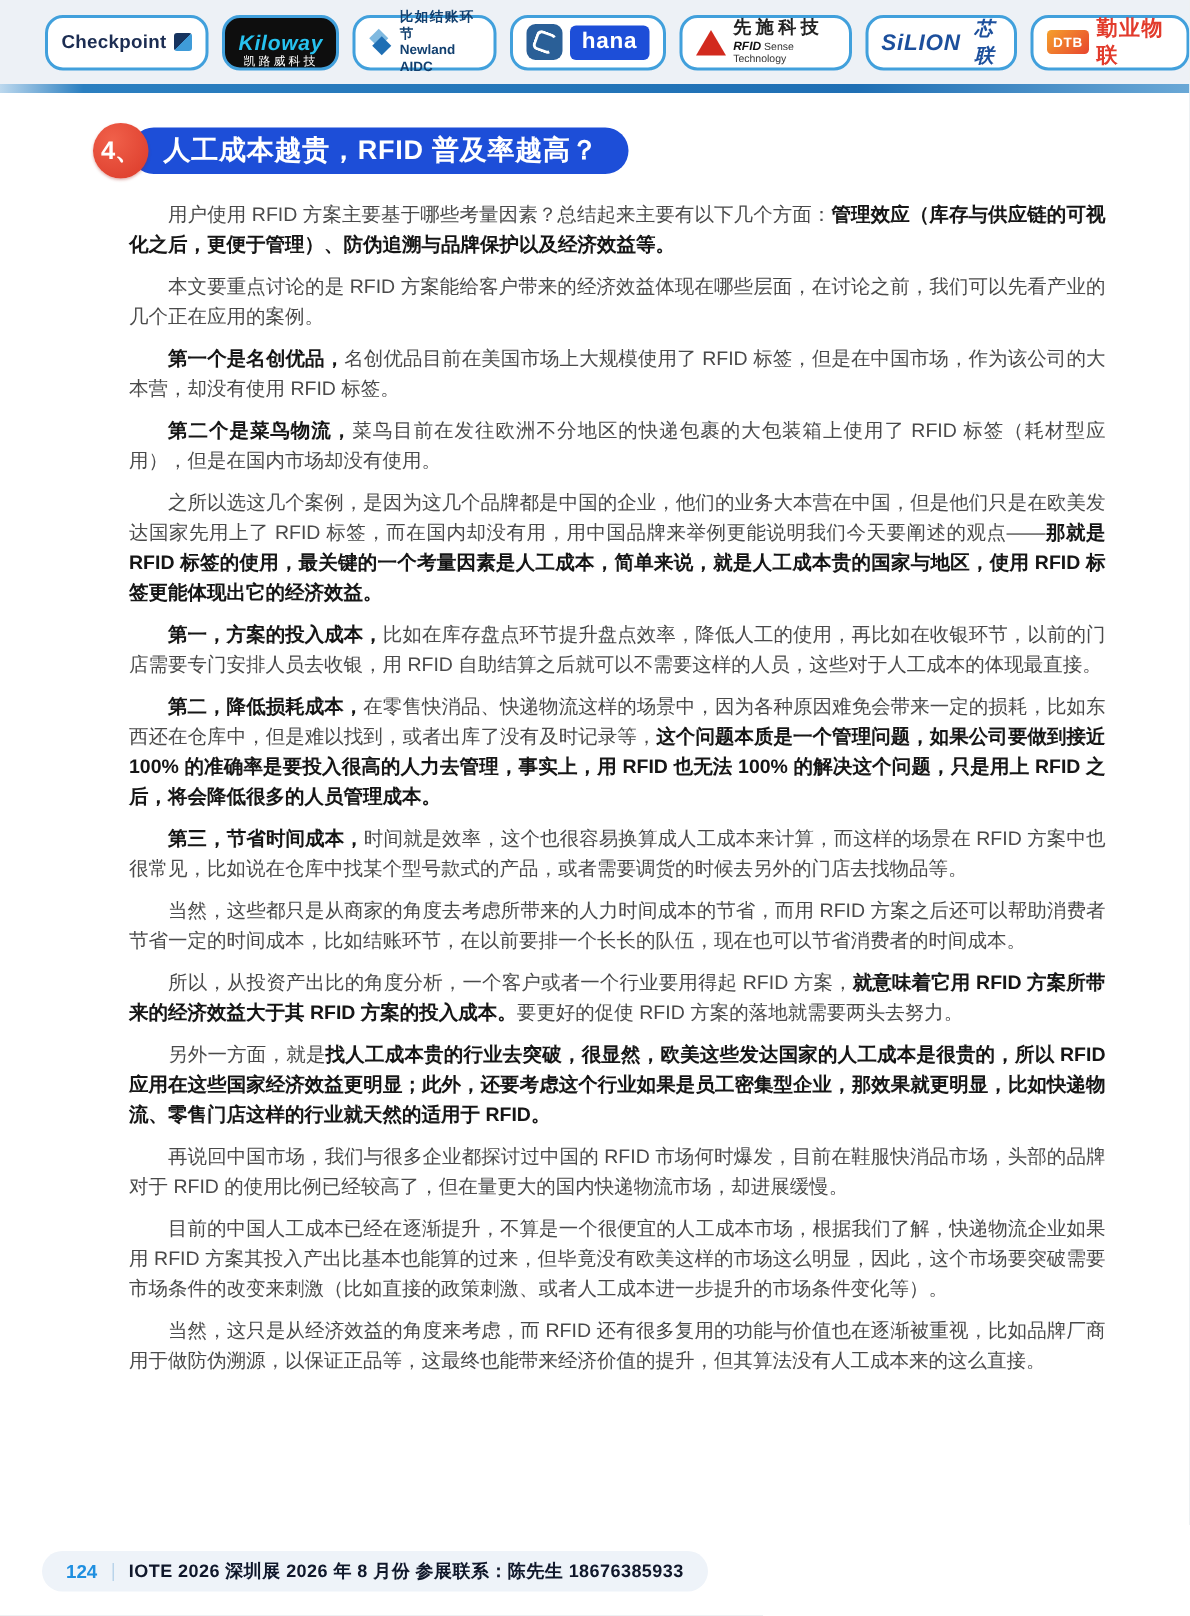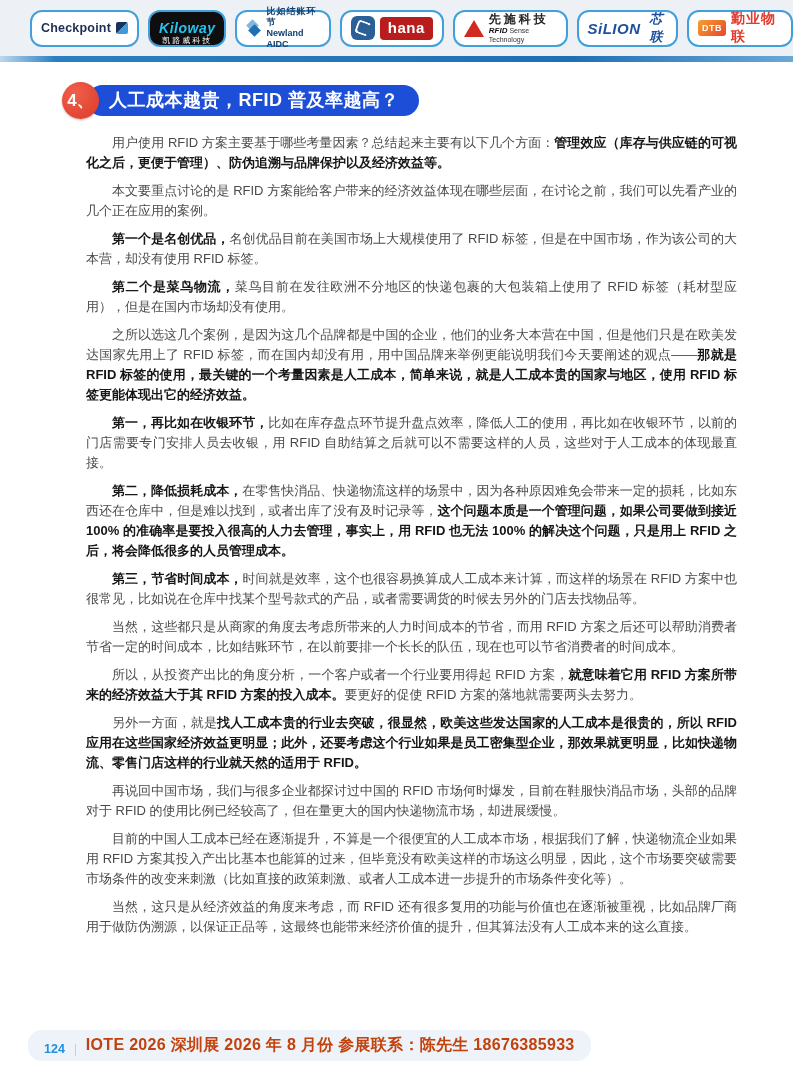--- a/index.html
+++ b/index.html
@@ -26,21 +26,21 @@
   .nl-diamond::before { content:""; position:absolute; left:2px; top:0; width:9px; height:9px;
     background:#7fb9e0; transform:rotate(45deg); }
   .nl-diamond::after { content:""; position:absolute; left:4px; top:5px; width:9px; height:9px;
     background:#1f6fb4; transform:rotate(45deg); }
   .nl-col { display:flex; flex-direction:column; line-height:1.2; }
   .nl-l1 { font-size:9px; font-weight:700; color:#12406f; letter-spacing:1px; }
   .nl-l2 { font-size:9px; font-weight:700; color:#12406f; }
   .hana-icon { width:24px; height:24px; border-radius:6px; background:#2a5f97; position:relative; }
   .hana-icon::before { content:""; position:absolute; inset:5px; border:2px solid #fff; border-radius:4px;
     border-right-color:transparent; transform:rotate(20deg); }
-  .hana-box { background:#b91c1c; border-radius:4px; padding:2px 8px 3px; }
+  .hana-box { background:#1d4ed8; border-radius:4px; padding:2px 8px 3px; }
   .hana-text { color:#fff; font-size:15px; font-weight:700; letter-spacing:.5px; }
   .sense-tri { width:0; height:0; border-left:10px solid transparent; border-right:10px solid transparent;
     border-bottom:17px solid #d22a1e; position:relative; flex:0 0 auto; }
   .sense-col { display:flex; flex-direction:column; line-height:1.2; }
   .sense-l1 { font-size:12px; font-weight:700; color:#222; letter-spacing:3px; }
   .sense-l2 { font-size:7px; color:#333; }
   .sense-brand { font-weight:800; font-style:italic; font-size:8px; color:#111; }
   .silion-brand { font-size:15px; font-weight:900; font-style:italic; color:#1c4f9c; letter-spacing:.5px; }
   .silion-cn { font-size:13px; font-weight:800; font-style:italic; color:#1c4f9c; margin-left:4px; }
   .dtb-badge { background:linear-gradient(135deg,#f5a12c,#e8452f); color:#fff; font-size:9px; font-weight:800;
@@ -54,24 +54,24 @@
     z-index:2; margin-right:-12px; box-shadow:0 1px 2px rgba(160,30,20,.35); }
   .title-pill { background:#1d4ed8; color:#fff; font-size:18px; font-weight:700;
     height:31px; line-height:31px; border-radius:16px; padding:0 20px 0 22px; letter-spacing:.5px; }
   
   .article { margin:14px 56px 0 86px; font-size:13px; color:#4a4a4a; }
   .para { margin-top:8px; text-indent:2em; line-height:20px; text-align:justify; }
   .para:first-child { margin-top:4px; }
   .b { font-weight:700; color:#161616; }
   
   .footer { position:absolute; left:28px; bottom:16px; }
-  .footer-pill { display:flex; align-items:flex-end; gap:10px; background:#eef3f9; border-radius:14px; padding:5px 16px; }
+  .footer-pill { display:flex; align-items:center; gap:10px; background:#eef3f9; border-radius:14px; padding:5px 16px; }
   .page-num { color:#1f8fe0; font-weight:700; font-size:12.5px; }
   .footer-sep { width:1px; height:12px; background:#b9d4ea; }
-  .footer-text { color:#c2410c; font-size:16px; font-weight:700; letter-spacing:.3px; }
+  .footer-text { color:#0f172a; font-size:12px; font-weight:700; letter-spacing:.3px; }
 </style>
 </head>
 <body>
 
 <div class="page">
 
   <div class="header">
     <div class="pill">
       <span class="cp-text">Checkpoint</span>
       <span class="cp-icon"></span>
@@ -120,21 +120,21 @@
     <div class="title-badge">4、</div>
     <div class="title-pill">人工成本越贵，RFID 普及率越高？</div>
   </div>
 
   <div class="article">
       <p class="para"><span>用户使用 RFID 方案主要基于哪些考量因素？总结起来主要有以下几个方面：</span><span class="b">管理效应（库存与供应链的可视化之后，更便于管理）、防伪追溯与品牌保护以及经济效益等。</span></p>
       <p class="para"><span>本文要重点讨论的是 RFID 方案能给客户带来的经济效益体现在哪些层面，在讨论之前，我们可以先看产业的几个正在应用的案例。</span></p>
       <p class="para"><span class="b">第一个是名创优品，</span><span>名创优品目前在美国市场上大规模使用了 RFID 标签，但是在中国市场，作为该公司的大本营，却没有使用 RFID 标签。</span></p>
       <p class="para"><span class="b">第二个是菜鸟物流，</span><span>菜鸟目前在发往欧洲不分地区的快递包裹的大包装箱上使用了 RFID 标签（耗材型应用），但是在国内市场却没有使用。</span></p>
       <p class="para"><span>之所以选这几个案例，是因为这几个品牌都是中国的企业，他们的业务大本营在中国，但是他们只是在欧美发达国家先用上了 RFID 标签，而在国内却没有用，用中国品牌来举例更能说明我们今天要阐述的观点——</span><span class="b">那就是 RFID 标签的使用，最关键的一个考量因素是人工成本，简单来说，就是人工成本贵的国家与地区，使用 RFID 标签更能体现出它的经济效益。</span></p>
-      <p class="para"><span class="b">第一，再比如在收银环节，</span><span>比如在库存盘点环节提升盘点效率，降低人工的使用，再比如在收银环节，以前的门店需要专门安排人员去收银，用 RFID 自助结算之后就可以不需要这样的人员，这些对于人工成本的体现最直接。</span></p>
+      <p class="para"><span class="b">第一，方案的投入成本，</span><span>比如在库存盘点环节提升盘点效率，降低人工的使用，再比如在收银环节，以前的门店需要专门安排人员去收银，用 RFID 自助结算之后就可以不需要这样的人员，这些对于人工成本的体现最直接。</span></p>
       <p class="para"><span class="b">第二，降低损耗成本，</span><span>在零售快消品、快递物流这样的场景中，因为各种原因难免会带来一定的损耗，比如东西还在仓库中，但是难以找到，或者出库了没有及时记录等，</span><span class="b">这个问题本质是一个管理问题，如果公司要做到接近 100% 的准确率是要投入很高的人力去管理，事实上，用 RFID 也无法 100% 的解决这个问题，只是用上 RFID 之后，将会降低很多的人员管理成本。</span></p>
       <p class="para"><span class="b">第三，节省时间成本，</span><span>时间就是效率，这个也很容易换算成人工成本来计算，而这样的场景在 RFID 方案中也很常见，比如说在仓库中找某个型号款式的产品，或者需要调货的时候去另外的门店去找物品等。</span></p>
       <p class="para"><span>当然，这些都只是从商家的角度去考虑所带来的人力时间成本的节省，而用 RFID 方案之后还可以帮助消费者节省一定的时间成本，比如结账环节，在以前要排一个长长的队伍，现在也可以节省消费者的时间成本。</span></p>
       <p class="para"><span>所以，从投资产出比的角度分析，一个客户或者一个行业要用得起 RFID 方案，</span><span class="b">就意味着它用 RFID 方案所带来的经济效益大于其 RFID 方案的投入成本。</span><span>要更好的促使 RFID 方案的落地就需要两头去努力。</span></p>
       <p class="para"><span>另外一方面，就是</span><span class="b">找人工成本贵的行业去突破，很显然，欧美这些发达国家的人工成本是很贵的，所以 RFID 应用在这些国家经济效益更明显；此外，还要考虑这个行业如果是员工密集型企业，那效果就更明显，比如快递物流、零售门店这样的行业就天然的适用于 RFID。</span></p>
       <p class="para"><span>再说回中国市场，我们与很多企业都探讨过中国的 RFID 市场何时爆发，目前在鞋服快消品市场，头部的品牌对于 RFID 的使用比例已经较高了，但在量更大的国内快递物流市场，却进展缓慢。</span></p>
       <p class="para"><span>目前的中国人工成本已经在逐渐提升，不算是一个很便宜的人工成本市场，根据我们了解，快递物流企业如果用 RFID 方案其投入产出比基本也能算的过来，但毕竟没有欧美这样的市场这么明显，因此，这个市场要突破需要市场条件的改变来刺激（比如直接的政策刺激、或者人工成本进一步提升的市场条件变化等）。</span></p>
       <p class="para"><span>当然，这只是从经济效益的角度来考虑，而 RFID 还有很多复用的功能与价值也在逐渐被重视，比如品牌厂商用于做防伪溯源，以保证正品等，这最终也能带来经济价值的提升，但其算法没有人工成本来的这么直接。</span></p>
     </div>
 

